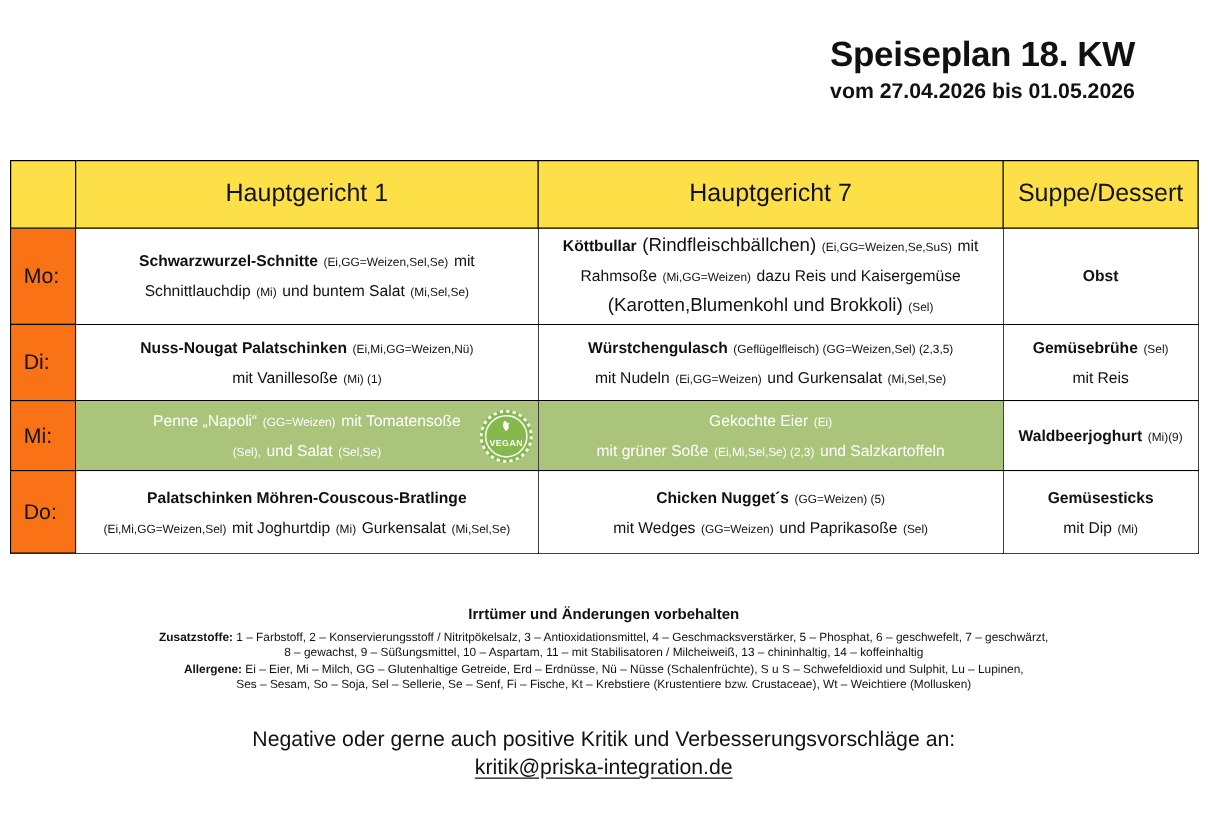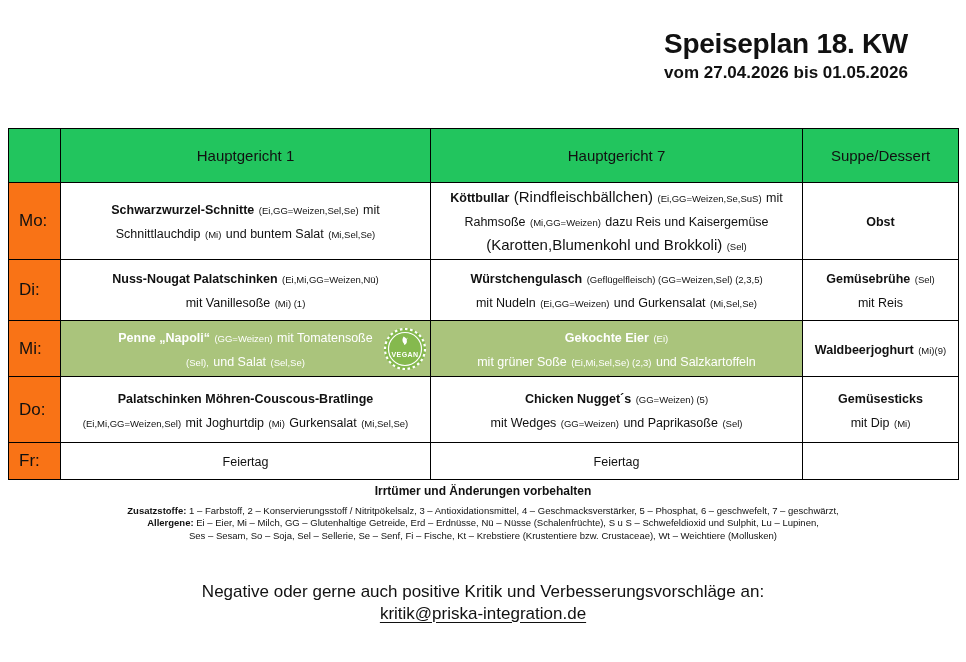--- a/index.html
+++ b/index.html
@@ -16,35 +16,35 @@
   .title-block h1 { margin:0; font-size:28px; font-weight:700; letter-spacing:-0.3px; }
   .title-block .subtitle { margin-top:3px; font-size:17px; font-weight:700; }
 
   
   table.menu {
     position:absolute; left:8px; top:128px; width:950px;
     border-collapse:collapse; table-layout:fixed;
   }
   table.menu th, table.menu td { border:1px solid #000; }
   thead tr { height:54px; }
-  thead th { font-weight:400; font-size:15px; text-align:center; background:#22c55e; }
+  thead th { font-weight:400; font-size:20px; text-align:center; background:#fde047; }
   tbody tr:nth-child(1){ height:65px; }
   tbody tr:nth-child(2){ height:61px; }
   tbody tr:nth-child(3){ height:56px; }
   tbody tr:nth-child(4){ height:66px; }
   tbody tr:nth-child(5){ height:37px; }
   td.day { font-size:17px; font-weight:400; text-align:left; padding-left:10px; vertical-align:middle; background:#f97316; }
   td.cell { text-align:center; vertical-align:middle; padding:2px 5px; position:relative; background:#fff; }
   td.cell.green { background:var(--hl); color:#fff; }
   .line { line-height:1.5; white-space:nowrap; }
   .s-b  { font-weight:700; font-size:12.5px; }
   .s-n  { font-weight:400; font-size:12.5px; }
   .s-m  { font-weight:400; font-size:15px; }
   .s-sm { font-weight:400; font-size:9.5px; }
-  .green .s-b { font-weight:700;text-align:center; }
+  .green .s-b { font-weight:400;text-align:center; }
 
   .vegan-badge { position:absolute; right:3px; top:50%; transform:translateY(-50%); width:44px; height:44px; }
 
   
   .notice { position:absolute; top:484px; left:0; width:100%; text-align:center; font-size:12px; font-weight:700; }
   .legend { position:absolute; top:505px; left:0; width:100%; text-align:center; font-size:9.5px; line-height:12.4px; color:#111; }
   .legend b { font-weight:700; }
   .feedback { position:absolute; top:582px; left:0; width:100%; text-align:center; font-size:17px; }
   .email { position:absolute; top:604px; left:0; width:100%; text-align:center; font-size:17px; }
   .email a { color:var(--ink); text-decoration:underline; text-underline-offset:3px; }
@@ -135,37 +135,28 @@
           </td>
           <td class="cell">
             <div class="line"><span class="s-b">Chicken Nugget´s</span> <span class="s-sm">(GG=Weizen) (5)</span></div>
             <div class="line"><span class="s-n">mit Wedges</span> <span class="s-sm">(GG=Weizen)</span> <span class="s-n">und Paprikasoße</span> <span class="s-sm">(Sel)</span></div>
           </td>
           <td class="cell">
             <div class="line"><span class="s-b">Gemüsesticks</span></div>
             <div class="line"><span class="s-n">mit Dip</span> <span class="s-sm">(Mi)</span></div>
           </td>
         </tr>
-        <tr>
-          <td class="day">Fr:</td>
-          <td class="cell">
-            <div class="line"><span class="s-n">Feiertag</span></div>
-          </td>
-          <td class="cell">
-            <div class="line"><span class="s-n">Feiertag</span></div>
-          </td>
-          <td class="cell"></td>
-        </tr>
       </tbody>
   </table>
 
   <div class="notice">Irrtümer und Änderungen vorbehalten</div>
 
   <div class="legend">
     <div class="legend-line"><b>Zusatzstoffe:</b> <span>1 – Farbstoff, 2 – Konservierungsstoff / Nitritpökelsalz, 3 – Antioxidationsmittel, 4 – Geschmacksverstärker, 5 – Phosphat, 6 – geschwefelt, 7 – geschwärzt,</span></div>
+    <div class="legend-line">8 – gewachst, 9 – Süßungsmittel, 10 – Aspartam, 11 – mit Stabilisatoren / Milcheiweiß, 13 – chininhaltig, 14 – koffeinhaltig</div>
     <div class="legend-line"><b>Allergene:</b> <span>Ei – Eier, Mi – Milch, GG – Glutenhaltige Getreide, Erd – Erdnüsse, Nü – Nüsse (Schalenfrüchte), S u S – Schwefeldioxid und Sulphit, Lu – Lupinen,</span></div>
     <div class="legend-line">Ses – Sesam, So – Soja, Sel – Sellerie, Se – Senf, Fi – Fische, Kt – Krebstiere (Krustentiere bzw. Crustaceae), Wt – Weichtiere (Mollusken)</div>
   </div>
 
   <div class="feedback">Negative oder gerne auch positive Kritik und Verbesserungsvorschläge an:</div>
   <div class="email">
     <a href="#">kritik@priska-integration.de</a>
   </div>
 
 </div>

